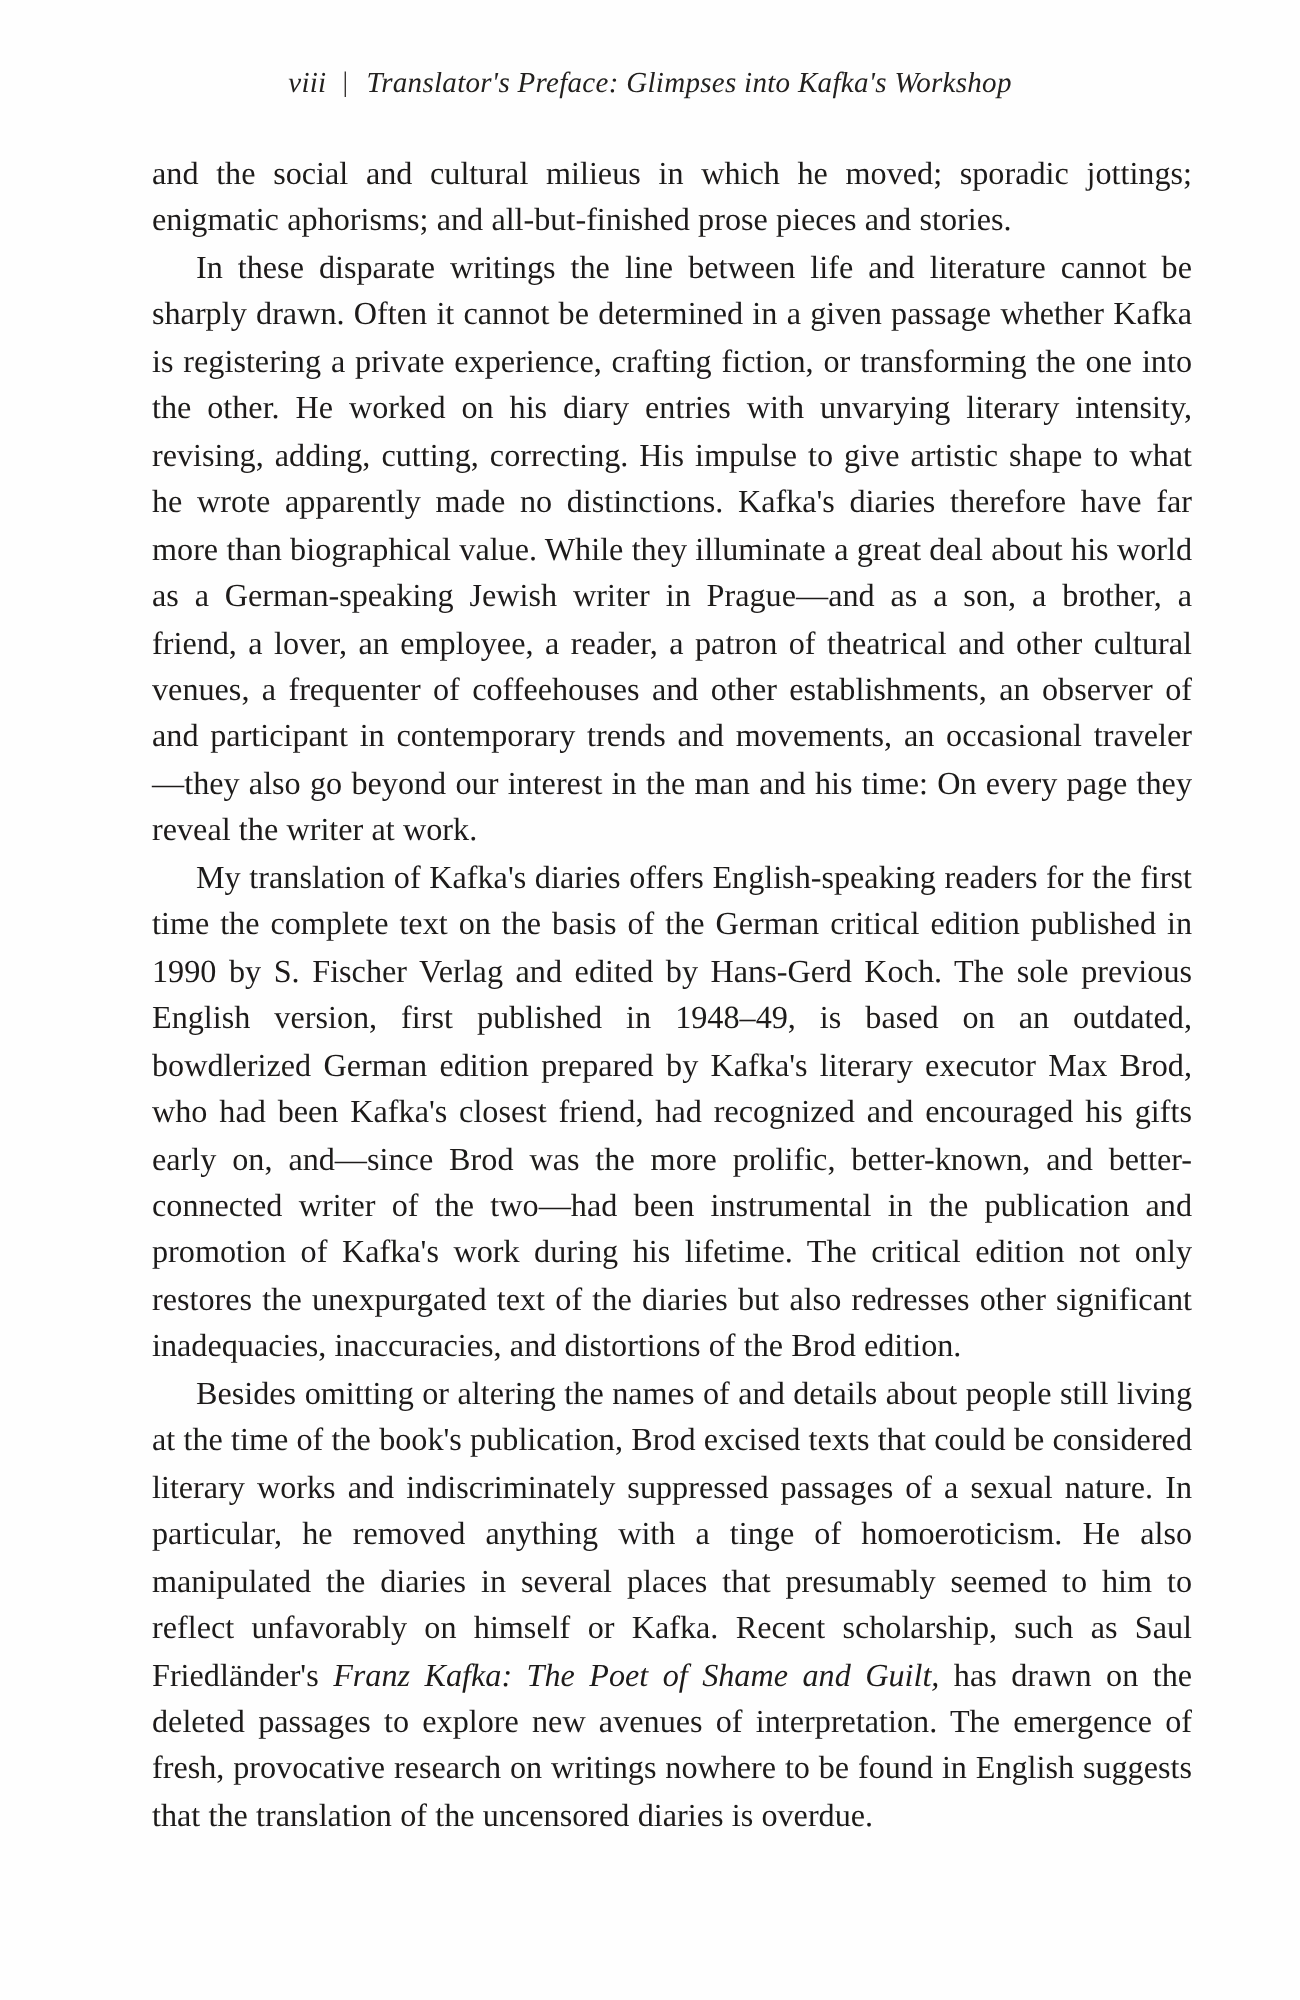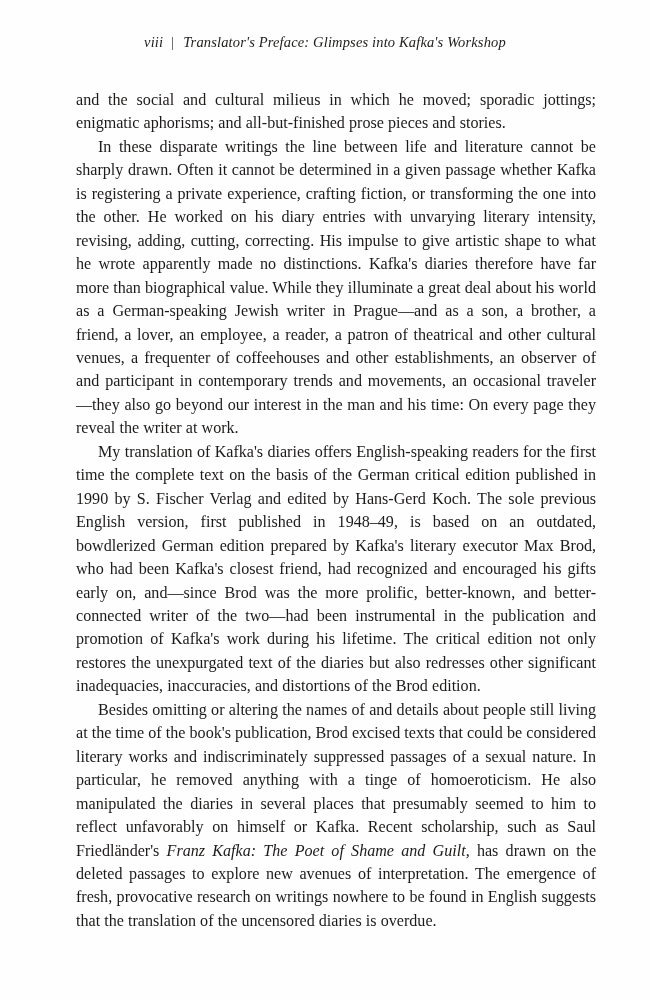--- a/index.html
+++ b/index.html
@@ -50,21 +50,21 @@
     transform: translateY(-0.5px);
   }
   .running-head .title {
     font-style: italic;
   }
 
   
   .textblock {
     position: absolute;
     left: 76px;
-    top: 88px;
+    top: 76px;
     width: 520px;
   }
 
   p.para {
     margin: 0;
     font-size: 16.1px;
     line-height: 23.45px;
     text-align: justify;
     text-justify: inter-word;
     -webkit-hyphens: none;

